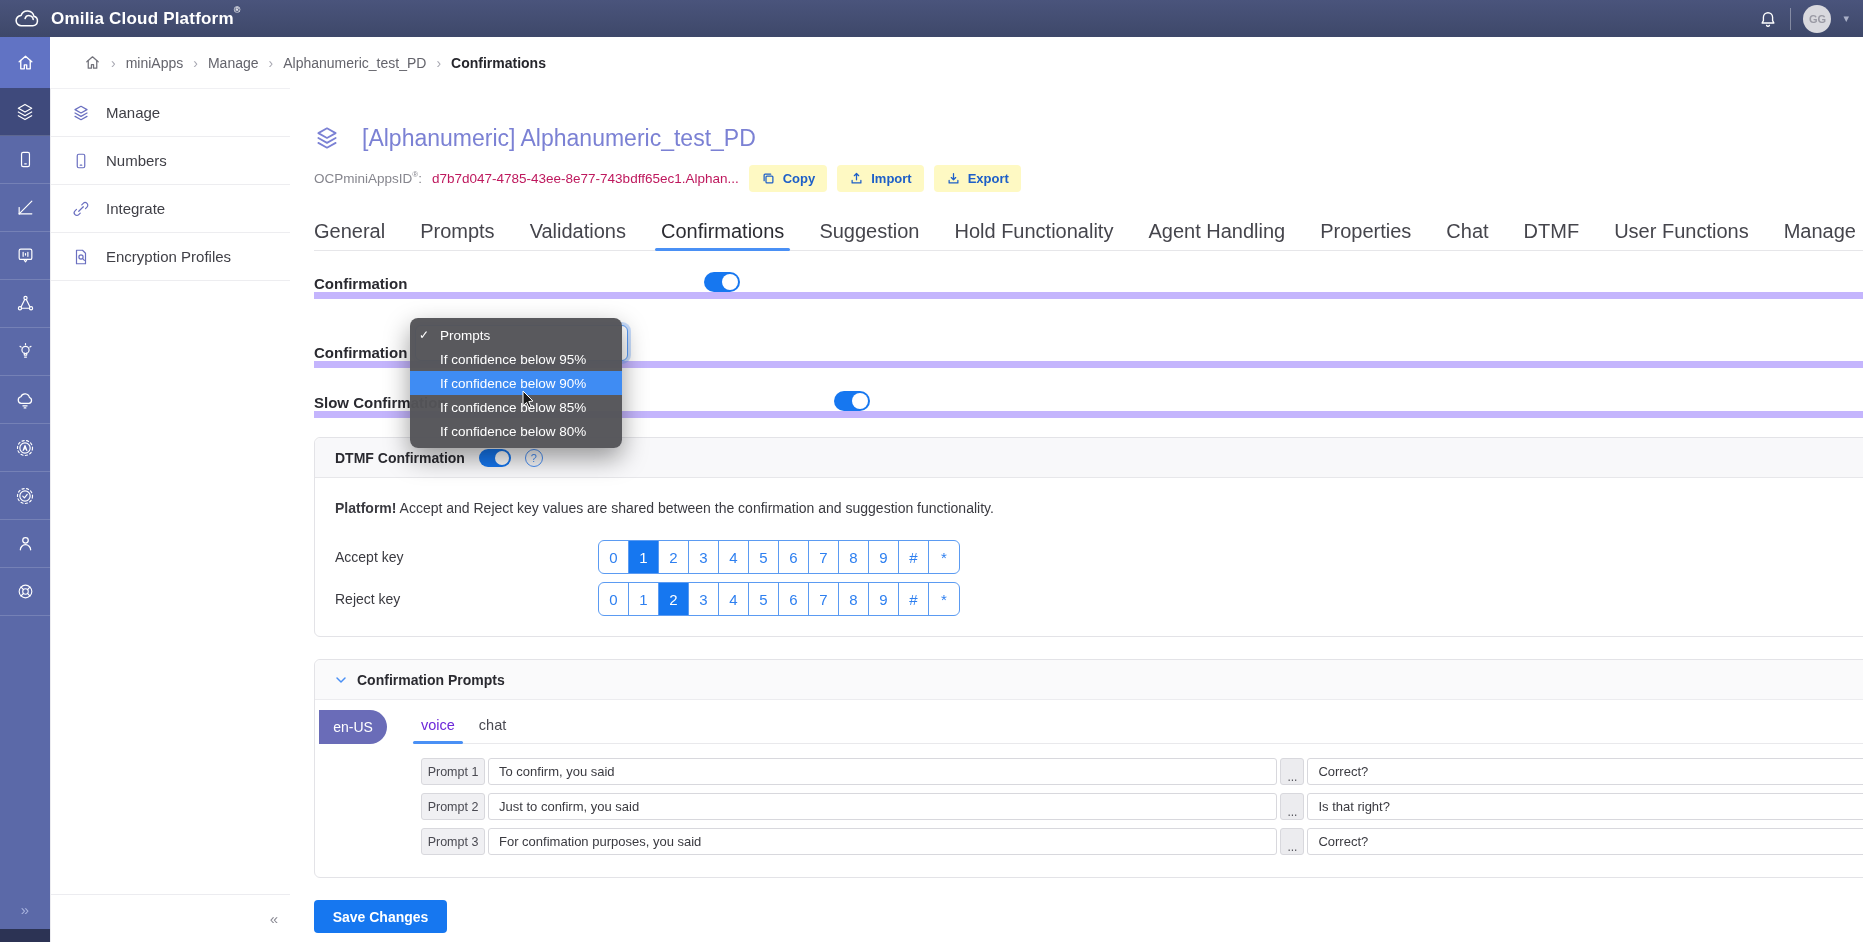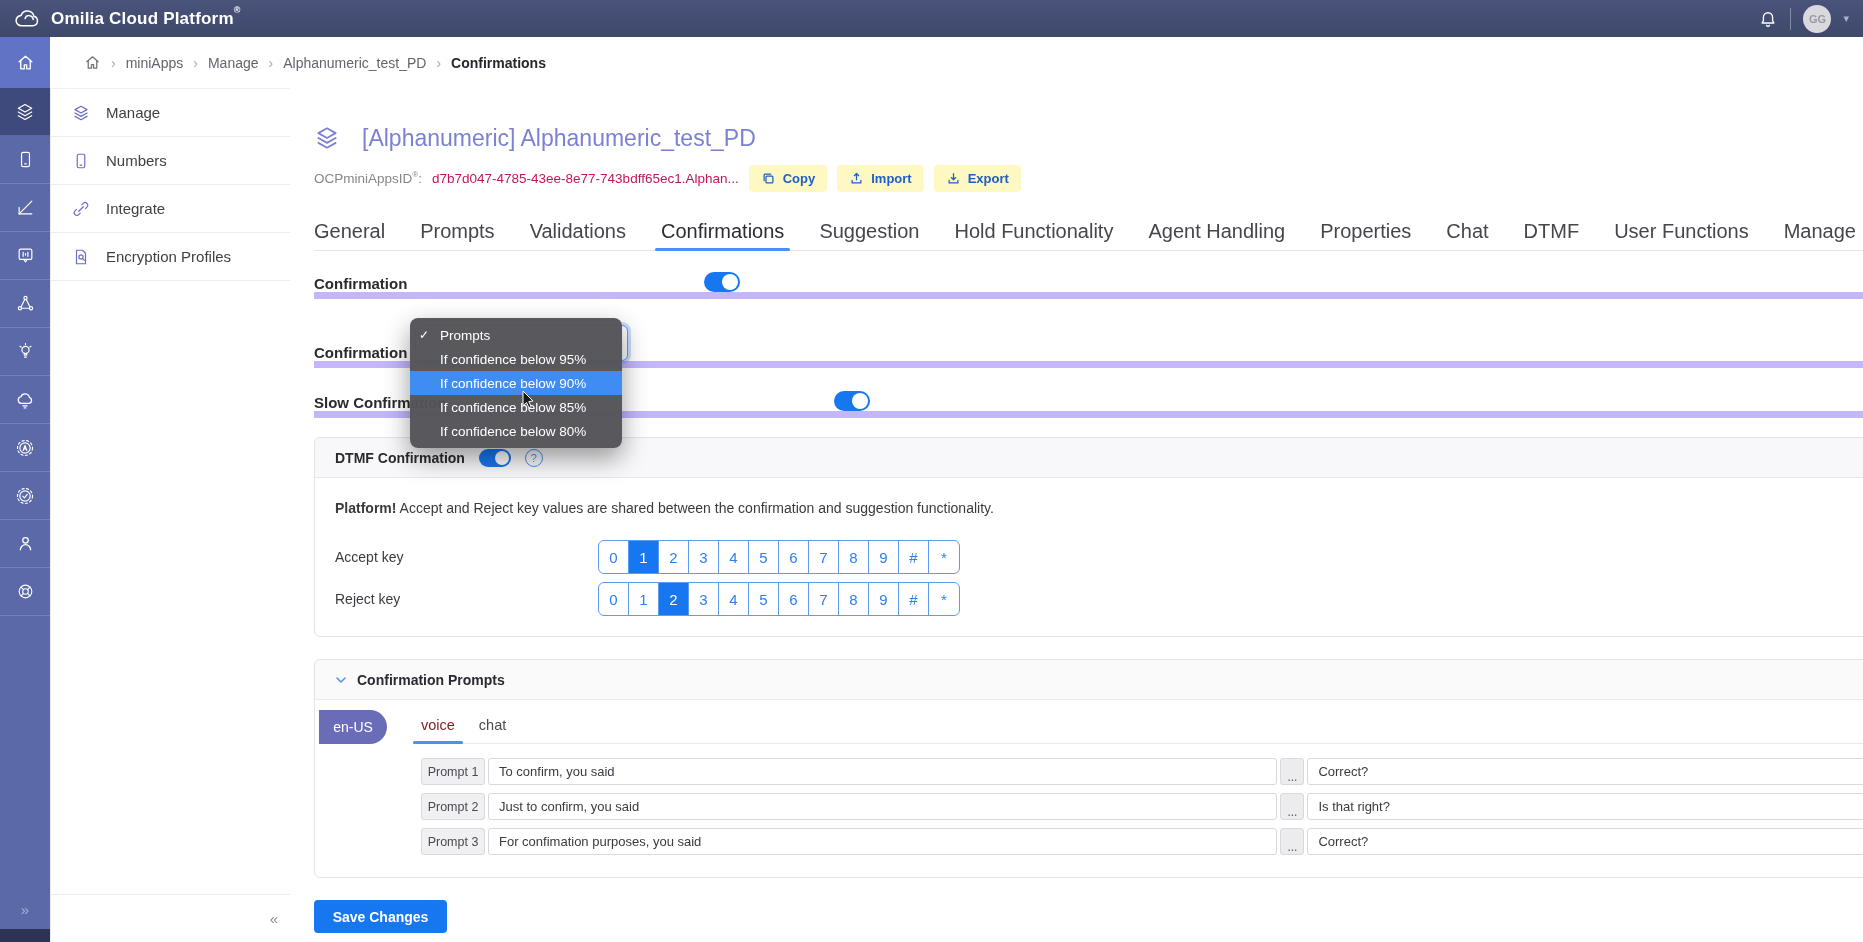--- a/index.html
+++ b/index.html
@@ -89,21 +89,21 @@
   .key{width:30px;height:32px;display:flex;align-items:center;justify-content:center;font-size:15px;color:#2d7ff0;border-right:1px solid #5b9bf2;cursor:pointer}
   .key:last-child{border-right:none}
   .key.selected{background:#1677f0;color:#fff}
 
   .prompts-card{margin-top:22px;padding-bottom:14px}
   .prompts-header{height:40px;background:#fafafb;border-bottom:1px solid #ececef;border-radius:6px 6px 0 0;display:flex;align-items:center;gap:8px;padding-left:18px}
   .lang-row{display:flex;align-items:flex-end;height:44px}
   .lang-pill{margin-left:4px;width:68px;height:34px;background:#6a6cb8;color:#fff;font-size:14px;display:flex;align-items:center;justify-content:center;border-radius:0 17px 17px 0;margin-bottom:0;cursor:pointer}
   .ptabs-wrap{flex:1;display:flex;align-items:flex-end;gap:8px;margin-left:26px;border-bottom:1px solid #e9e9ec;height:44px}
   .ptab{font-size:14.5px;color:#4a4a52;padding:0 8px 10px;position:relative;cursor:pointer}
-  .ptab.active{color:#7f1d1d}
+  .ptab.active{color:#6d28d9}
   .ptab.active::after{content:"";position:absolute;left:0;right:0;bottom:-1px;height:3px;background:#4a90f5;border-radius:2px}
   .prompt-rows{margin-top:14px}
   .prompt-row{display:flex;align-items:stretch;height:27px;margin:0 12px 8px 106px;gap:3px}
   .prompt-label{width:64px;background:#f0f0f3;border:1px solid #d8d8dd;border-radius:3px;font-size:12.5px;color:#4a4a52;display:flex;align-items:center;justify-content:center}
   .prompt-input{flex:1.02;border:1px solid #d8d8dd;border-radius:3px;background:#fff;font-size:13px;color:#3a3a40;display:flex;align-items:center;padding-left:10px}
   .more-btn{width:24px;background:#ececef;border:1px solid #d8d8dd;border-radius:3px;font-size:12px;color:#55555c;display:flex;align-items:flex-end;justify-content:center;line-height:14px;cursor:pointer}
   .prompt-suffix{flex:1}
   .play-btn{width:28px;border:1px solid #a9c8f7;border-radius:4px;background:#fff;display:flex;align-items:center;justify-content:center;cursor:pointer}
   .play-tri{width:0;height:0;border-left:9px solid #1677f0;border-top:6px solid transparent;border-bottom:6px solid transparent}
 

